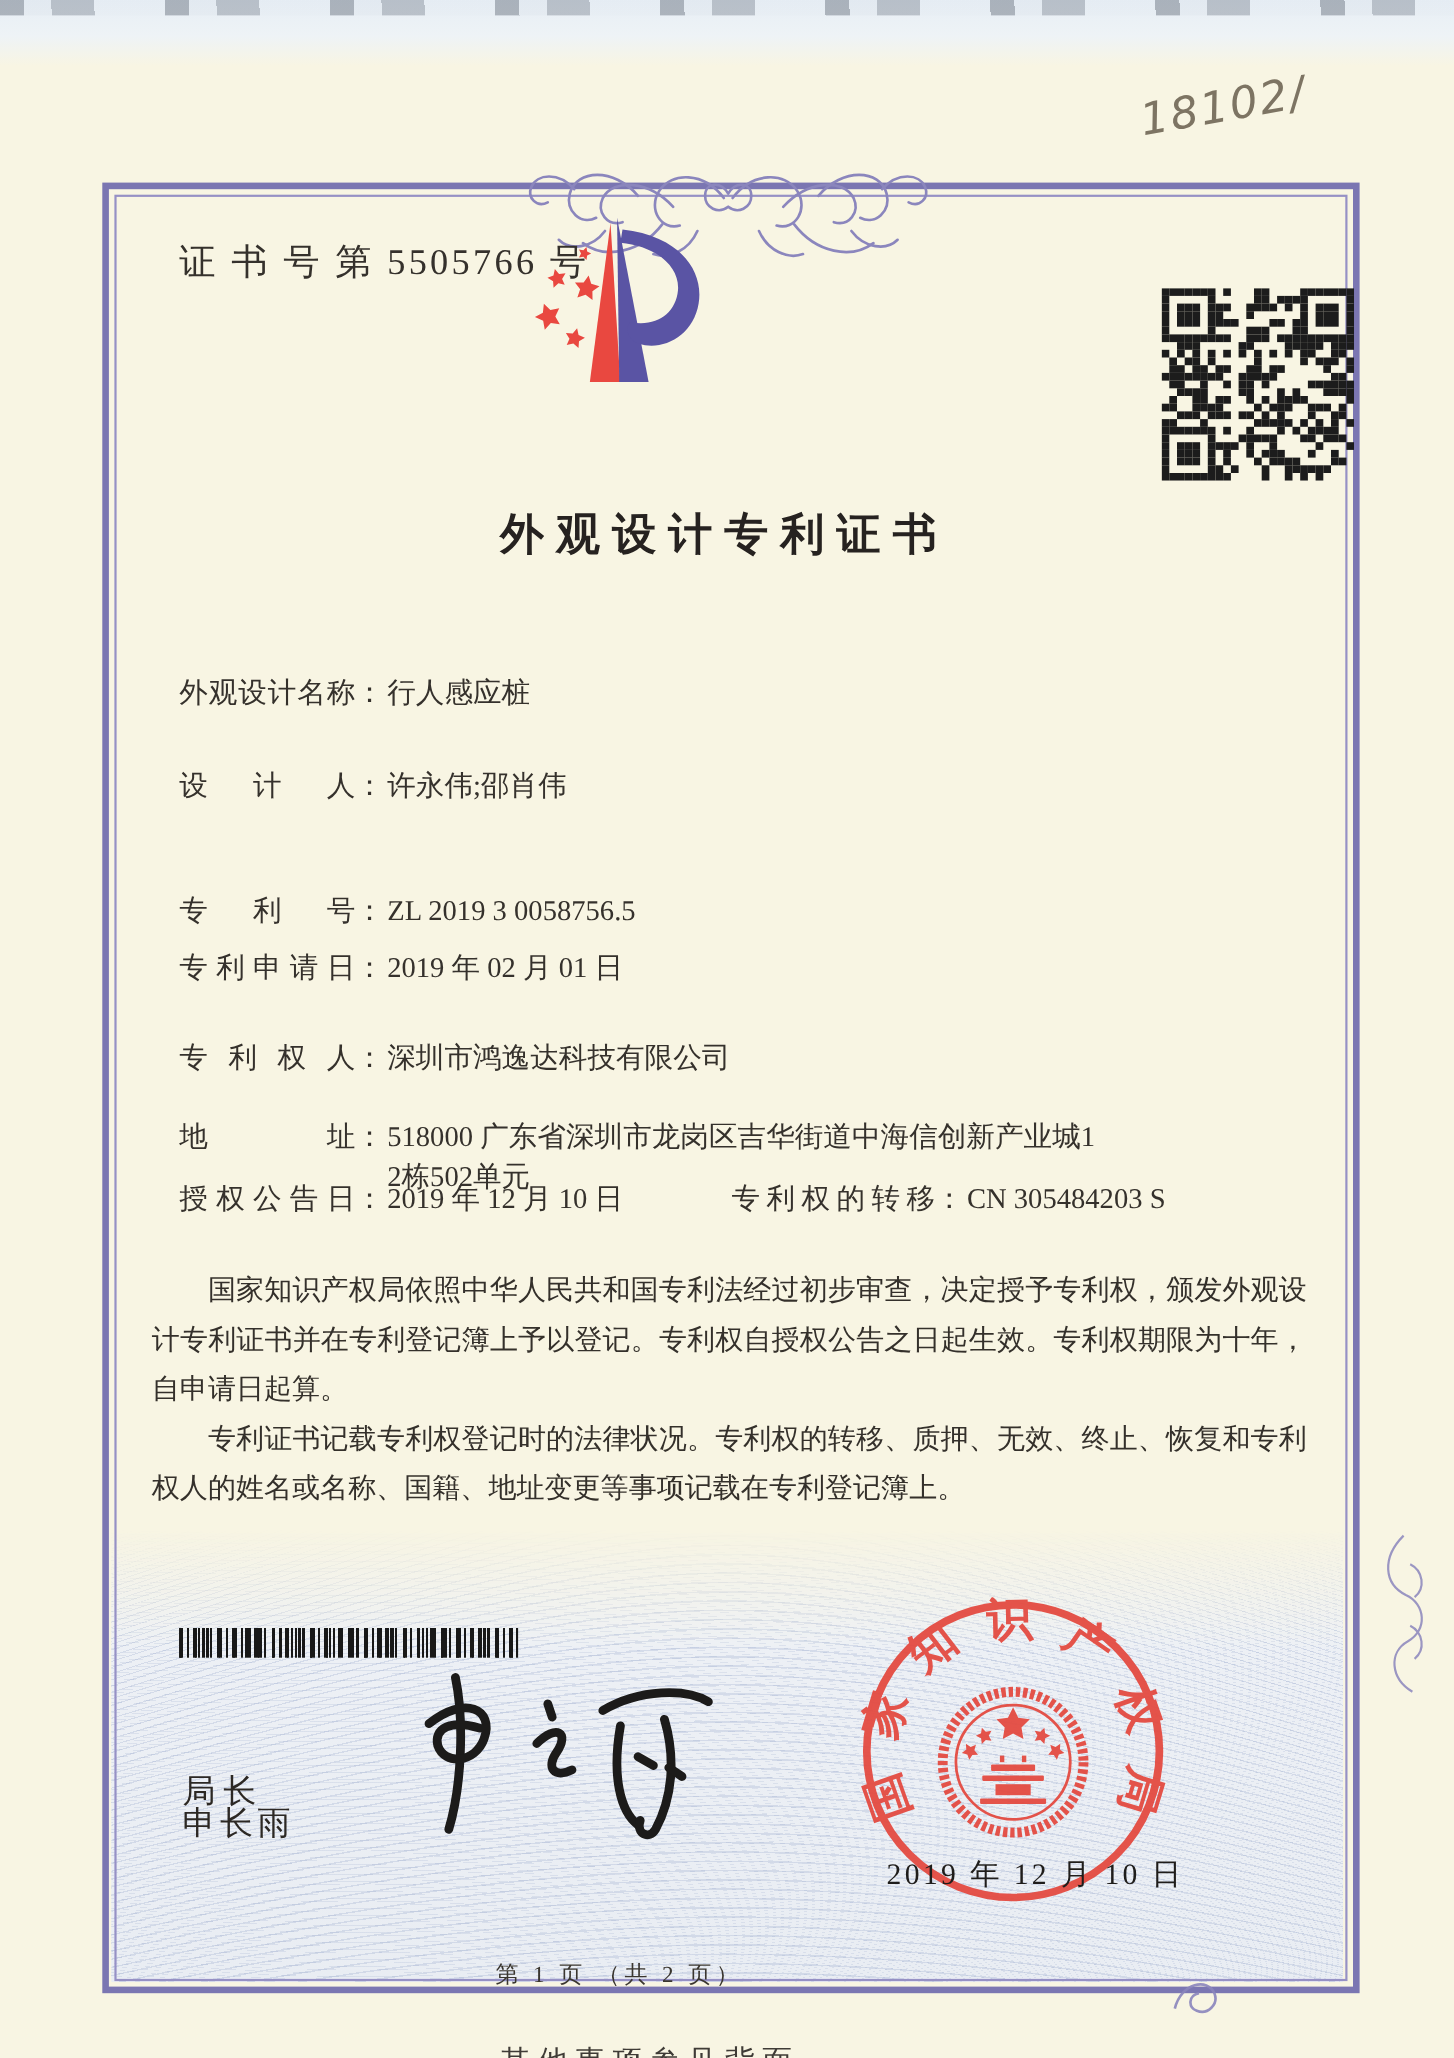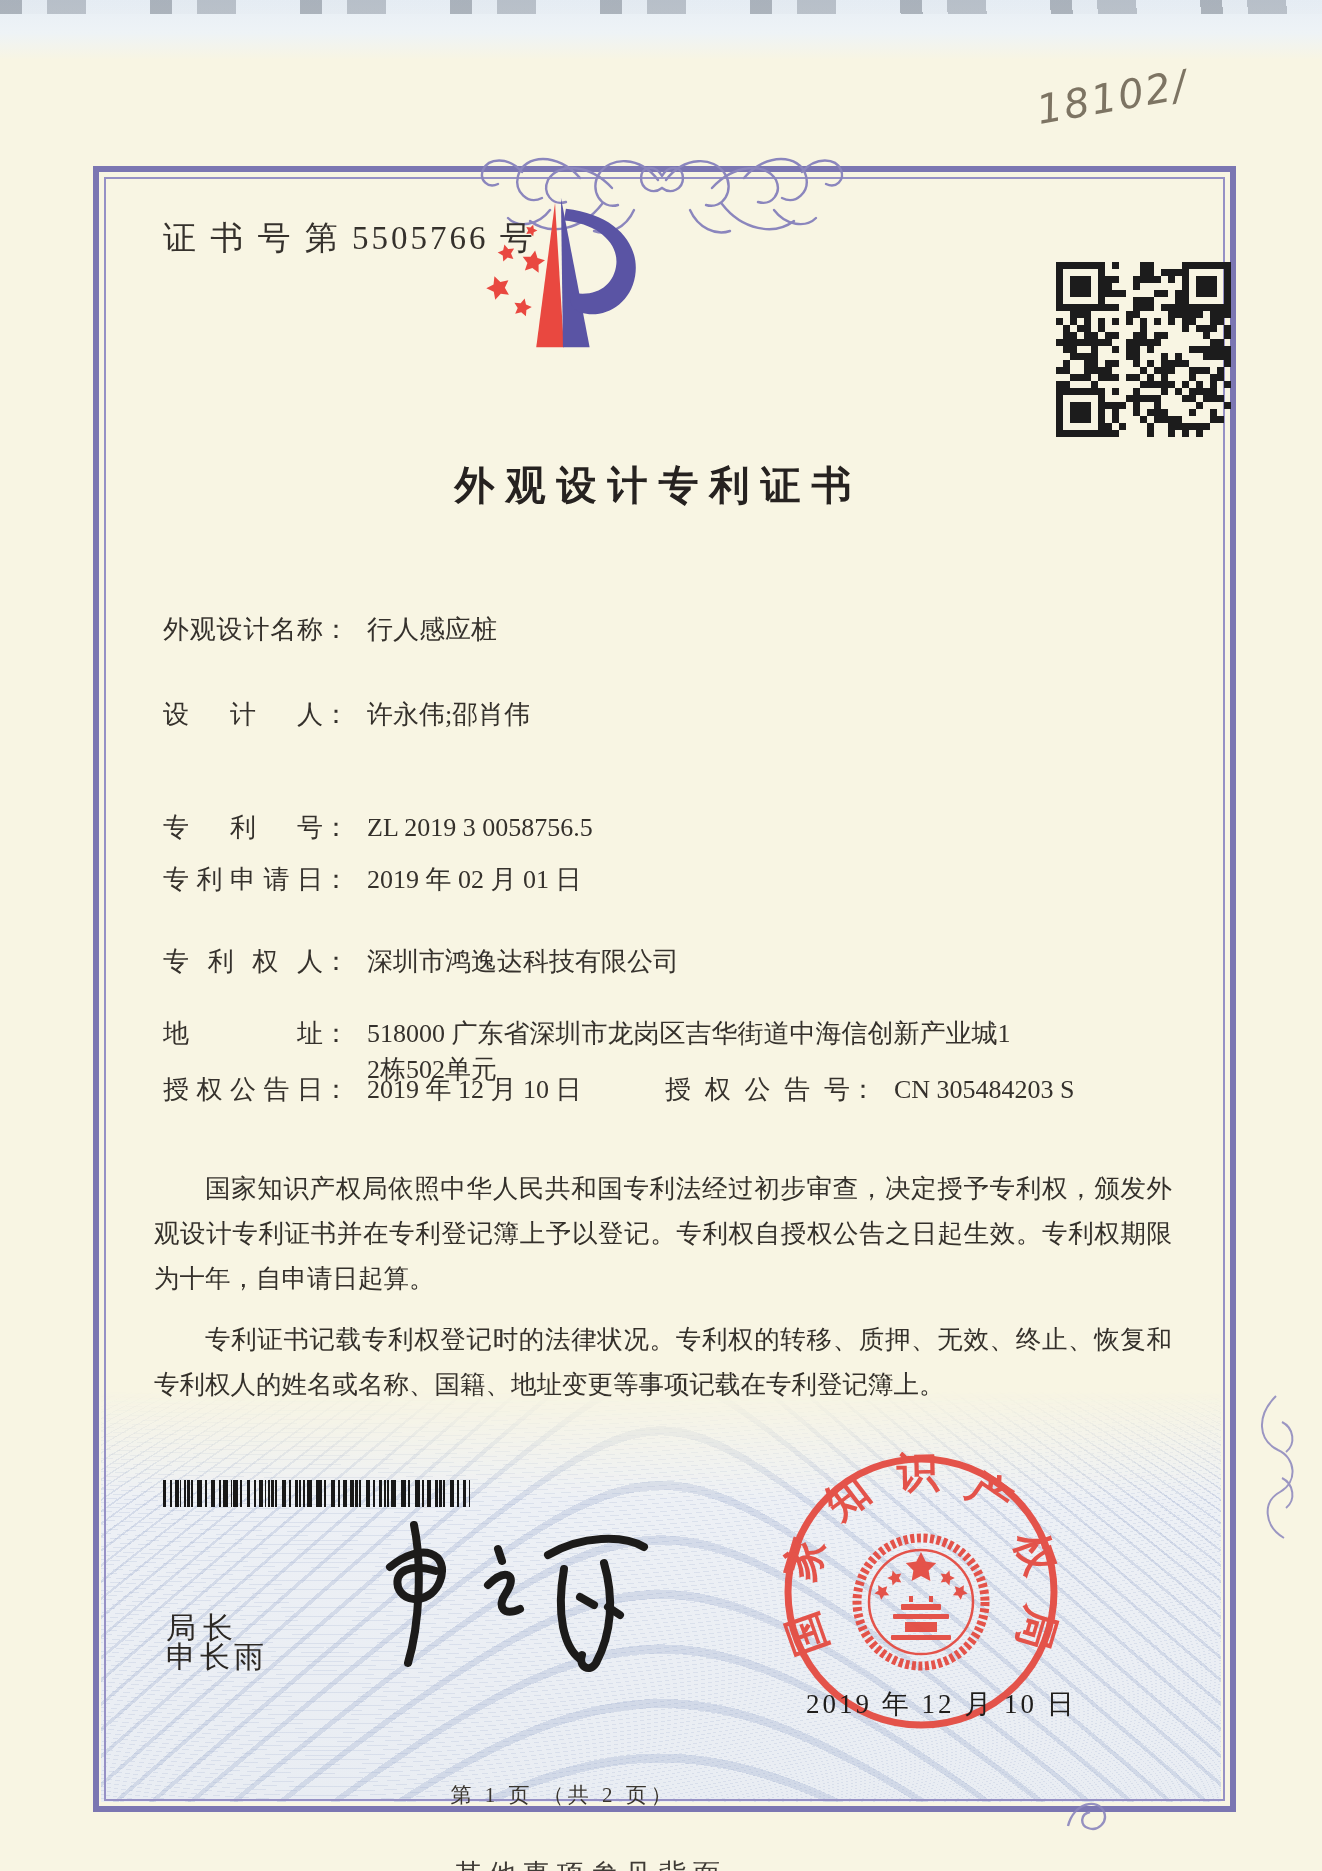--- a/index.html
+++ b/index.html
@@ -29,28 +29,28 @@
   .cert-no{position:absolute;left:163px;top:216px;font-size:33px;letter-spacing:3px;color:#35312c;}
   .handwritten{position:absolute;left:1036px;top:74px;font-family:"DejaVu Sans",sans-serif;
     font-style:italic;font-size:40px;color:#7d7463;transform:rotate(-10deg);letter-spacing:2px;}
   .logo{position:absolute;left:468px;top:196px;}
   .qr{position:absolute;left:1056px;top:262px;width:175px;height:175px;}
   .title{position:absolute;left:93px;top:458px;width:1131px;text-align:center;
     font-size:40px;font-weight:bold;letter-spacing:11px;color:#262220;}
   .field-row{position:absolute;left:163px;width:1030px;font-size:26px;color:#35312c;line-height:36px;}
   .flabel{display:inline-block;width:160px;text-align:justify;text-align-last:justify;vertical-align:top;}
   .fcolon{vertical-align:top;}
-  .fvalue{margin-left:18px;vertical-align:top;}
+  .fvalue{margin-left:3px;vertical-align:top;}
   .fvalue.multi{display:inline-block;}
   .block{display:block;}
   .fpair2{position:absolute;left:502px;top:0;}
   .flabel2{display:inline-block;width:185px;text-align:justify;text-align-last:justify;}
   .body-text{position:absolute;left:138px;top:1150px;width:1050px;font-size:25.5px;
     line-height:45px;text-align:justify;color:#34302b;}
-  .body-text p{margin:16px;text-indent:2em;}
+  .body-text p{margin:0;text-indent:2em;}
   .barcode{position:absolute;left:163px;top:1480px;width:308px;height:27px;
     background:
       repeating-linear-gradient(90deg,#181818 0 2px,rgba(0,0,0,0) 2px 7px),
       repeating-linear-gradient(90deg,#181818 0 3px,rgba(0,0,0,0) 3px 12px),
       repeating-linear-gradient(90deg,#181818 0 1.5px,rgba(0,0,0,0) 1.5px 17px);}
   .signer-title{position:absolute;left:166px;top:1580px;font-size:30px;letter-spacing:7px;color:#2c2824;margin-top:28px;}
   .signer-name{position:absolute;left:166px;top:1637px;font-size:30px;letter-spacing:4px;color:#2c2824;}
   .signature{position:absolute;left:352px;top:1505px;}
   .seal{position:absolute;left:781px;top:1452px;}
   .issue-date{position:absolute;left:806px;top:1686px;font-size:27px;letter-spacing:3px;color:#1f1d1b;z-index:6;}
@@ -467,21 +467,21 @@
   </div>
   <div class="field-row" style="top:944px">
     <span class="flabel">专利权人</span><span class="fcolon">：</span><span class="fvalue">深圳市鸿逸达科技有限公司</span>
   </div>
   <div class="field-row" style="top:1016px">
     <span class="flabel">地址</span><span class="fcolon">：</span><span class="fvalue multi"><span>518000 广东省深圳市龙岗区吉华街道中海信创新产业城1</span><span class="block">2栋502单元</span></span>
   </div>
   <div class="field-row" style="top:1072px">
     <span class="flabel">授权公告日</span><span class="fcolon">：</span><span class="fvalue">2019 年 12 月 10 日</span>
     <span class="fpair2">
-      <span class="flabel2">授权公告号</span><span class="fcolon">：</span><span class="fvalue">CN 305484203 S</span>
+      <span class="flabel2">专利权的转移</span><span class="fcolon">：</span><span class="fvalue">CN 305484203 S</span>
     </span>
   </div>
 
   <div class="body-text">
     <p>国家知识产权局依照中华人民共和国专利法经过初步审查，决定授予专利权，颁发外观设计专利证书并在专利登记簿上予以登记。专利权自授权公告之日起生效。专利权期限为十年，自申请日起算。</p>
     <p>专利证书记载专利权登记时的法律状况。专利权的转移、质押、无效、终止、恢复和专利权人的姓名或名称、国籍、地址变更等事项记载在专利登记簿上。</p>
   </div>
 
   <div class="barcode"></div>
 

